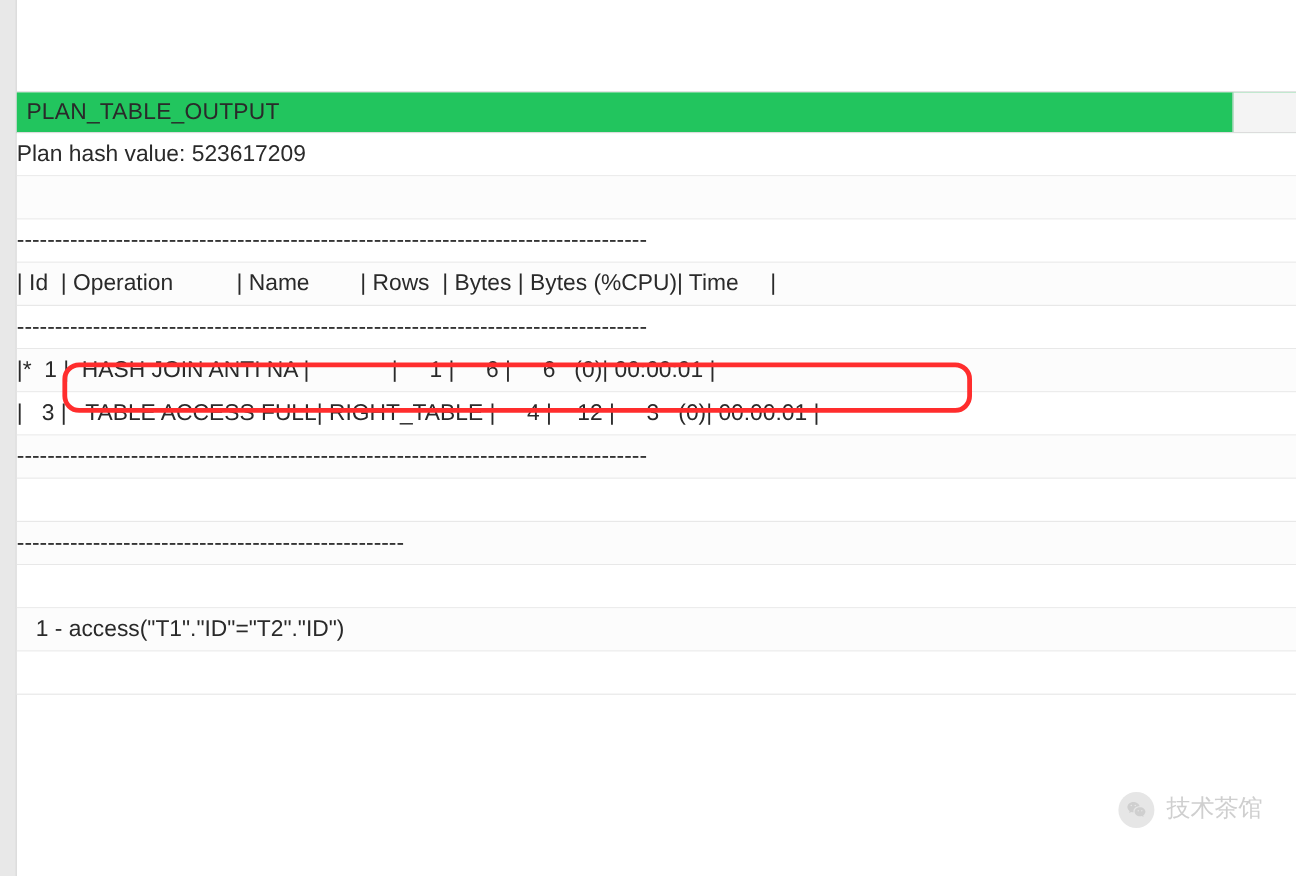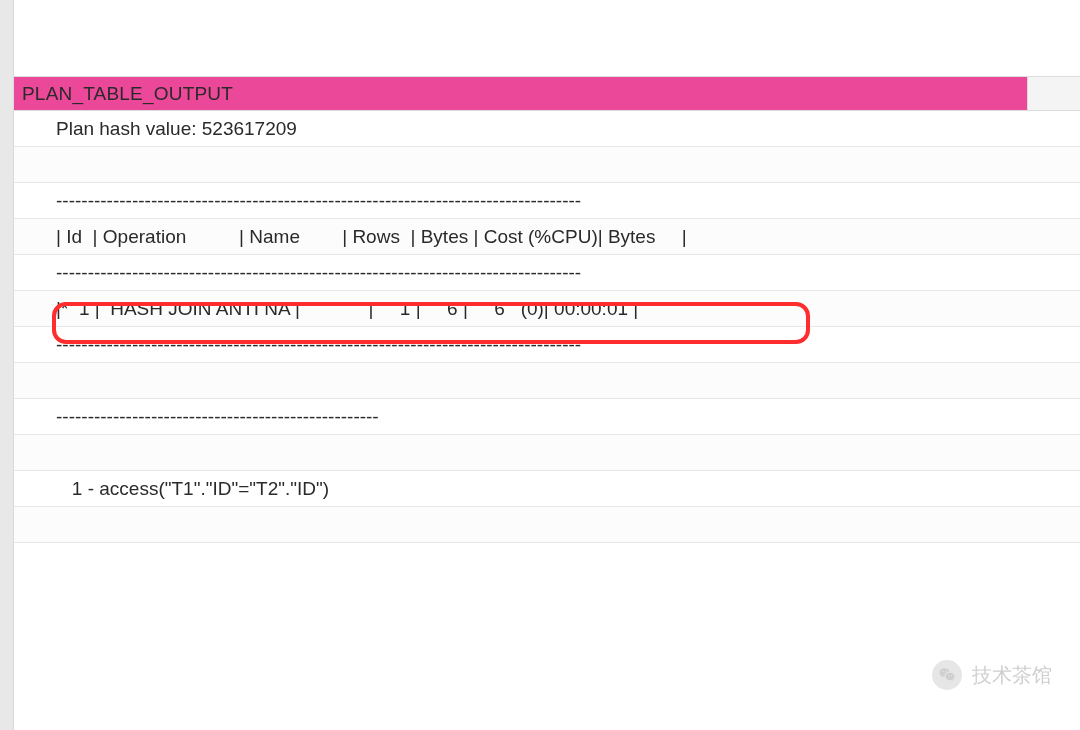--- a/index.html
+++ b/index.html
@@ -37,21 +37,21 @@
   }
   .top-divider {
     height: 1px;
     background: #dcdcdc;
     margin-top: 76px;
   }
   .header-row {
     display: flex;
     align-items: center;
     height: 34px;
-    background: #ec4899;
+    background: #22c55e;
     border-bottom: 1px solid #dcdcdc;
   }
   .header-cell {
     padding: 0 8px 0 8px;
     font-size: 19px;
     font-weight: 400;
     color: #2a2a2a;
     letter-spacing: 0.2px;
     flex: 1;
     border-right: 1px solid #dcdcdc;
@@ -66,21 +66,20 @@
     background: #f4f4f4;
   }
   .rows {
     position: relative;
   }
   .row {
     height: 36px;
     display: flex;
     align-items: center;
     border-bottom: 1px solid #e8e8e8;
-    padding-left: 42px;
     font-size: 19px;
     font-family: -apple-system, BlinkMacSystemFont, "Segoe UI", Helvetica, Arial, sans-serif;
     white-space: pre;
     color: #2a2a2a;
     background: #fcfcfc;
   }
   .row:nth-child(odd) { background: #ffffff; }
   .row.empty .txt { visibility: hidden; }
   .highlight-box {
     position: absolute;
@@ -91,21 +90,20 @@
     border: 4px solid #ff2d2d;
     border-radius: 14px;
     pointer-events: none;
     z-index: 5;
   }
   .watermark {
     position: absolute;
     right: 28px;
     bottom: 40px;
     display: flex;
-    align-items: center;
     gap: 10px;
     color: #cfcfcf;
     font-size: 20px;
     z-index: 6;
     user-select: none;
     font-family: Liberation Mono, monospace;
   }
   .wm-icon {
     width: 30px;
     height: 30px;
@@ -142,33 +140,36 @@
 
       <div class="row empty">
         <span class="txt">.</span>
       </div>
 
       <div class="row">
         <span class="txt">-----------------------------------------------------------------------------------</span>
       </div>
 
       <div class="row">
-        <span class="txt">| Id  | Operation          | Name        | Rows  | Bytes | Cost (%CPU)| Bytes     |</span>
+        <span class="txt">| Id  | Operation          | Name        | Rows  | Bytes | Bytes (%CPU)| Time     |</span>
       </div>
 
       <div class="row">
         <span class="txt">-----------------------------------------------------------------------------------</span>
       </div>
 
 
       <div class="row">
         <span class="txt">|*  1 |  HASH JOIN ANTI NA |             |     1 |     6 |     6   (0)| 00:00:01 |</span>
       </div>
 
 
+      <div class="row">
+        <span class="txt">|   3 |   TABLE ACCESS FULL| RIGHT_TABLE |     4 |    12 |     3   (0)| 00:00:01 |</span>
+      </div>
 
       <div class="row">
         <span class="txt">-----------------------------------------------------------------------------------</span>
       </div>
 
       <div class="row empty">
         <span class="txt">.</span>
       </div>
 
 

